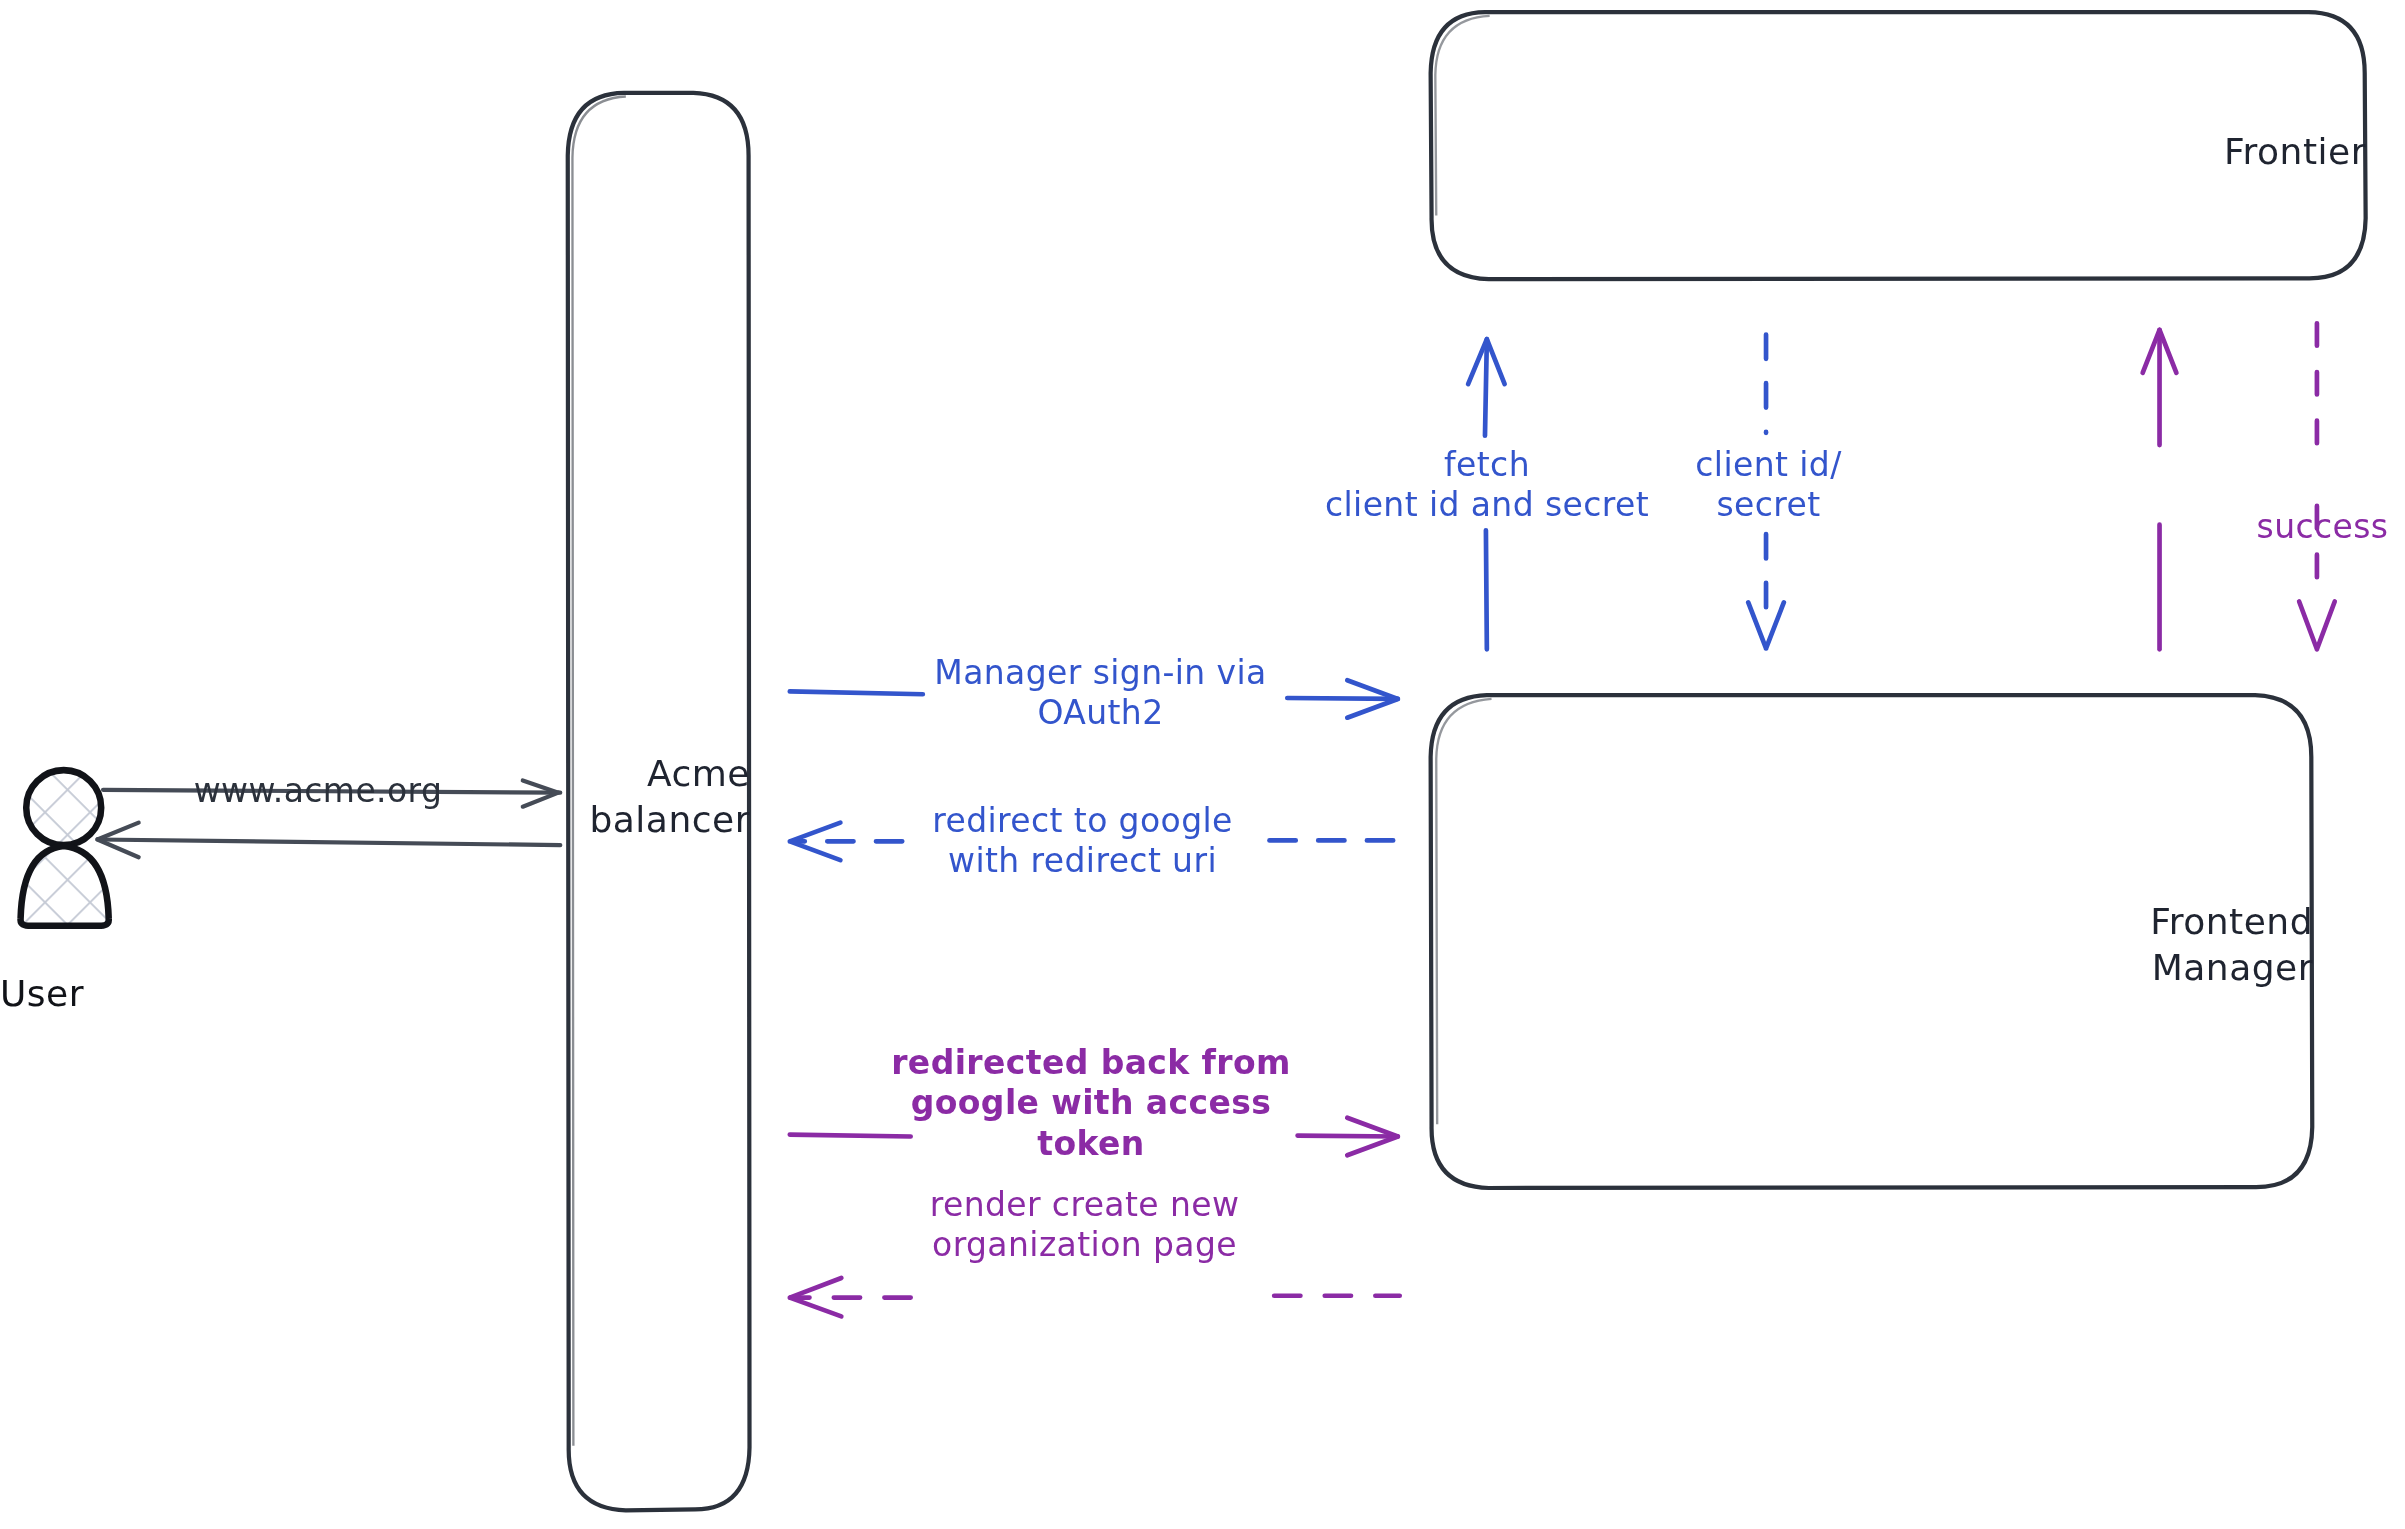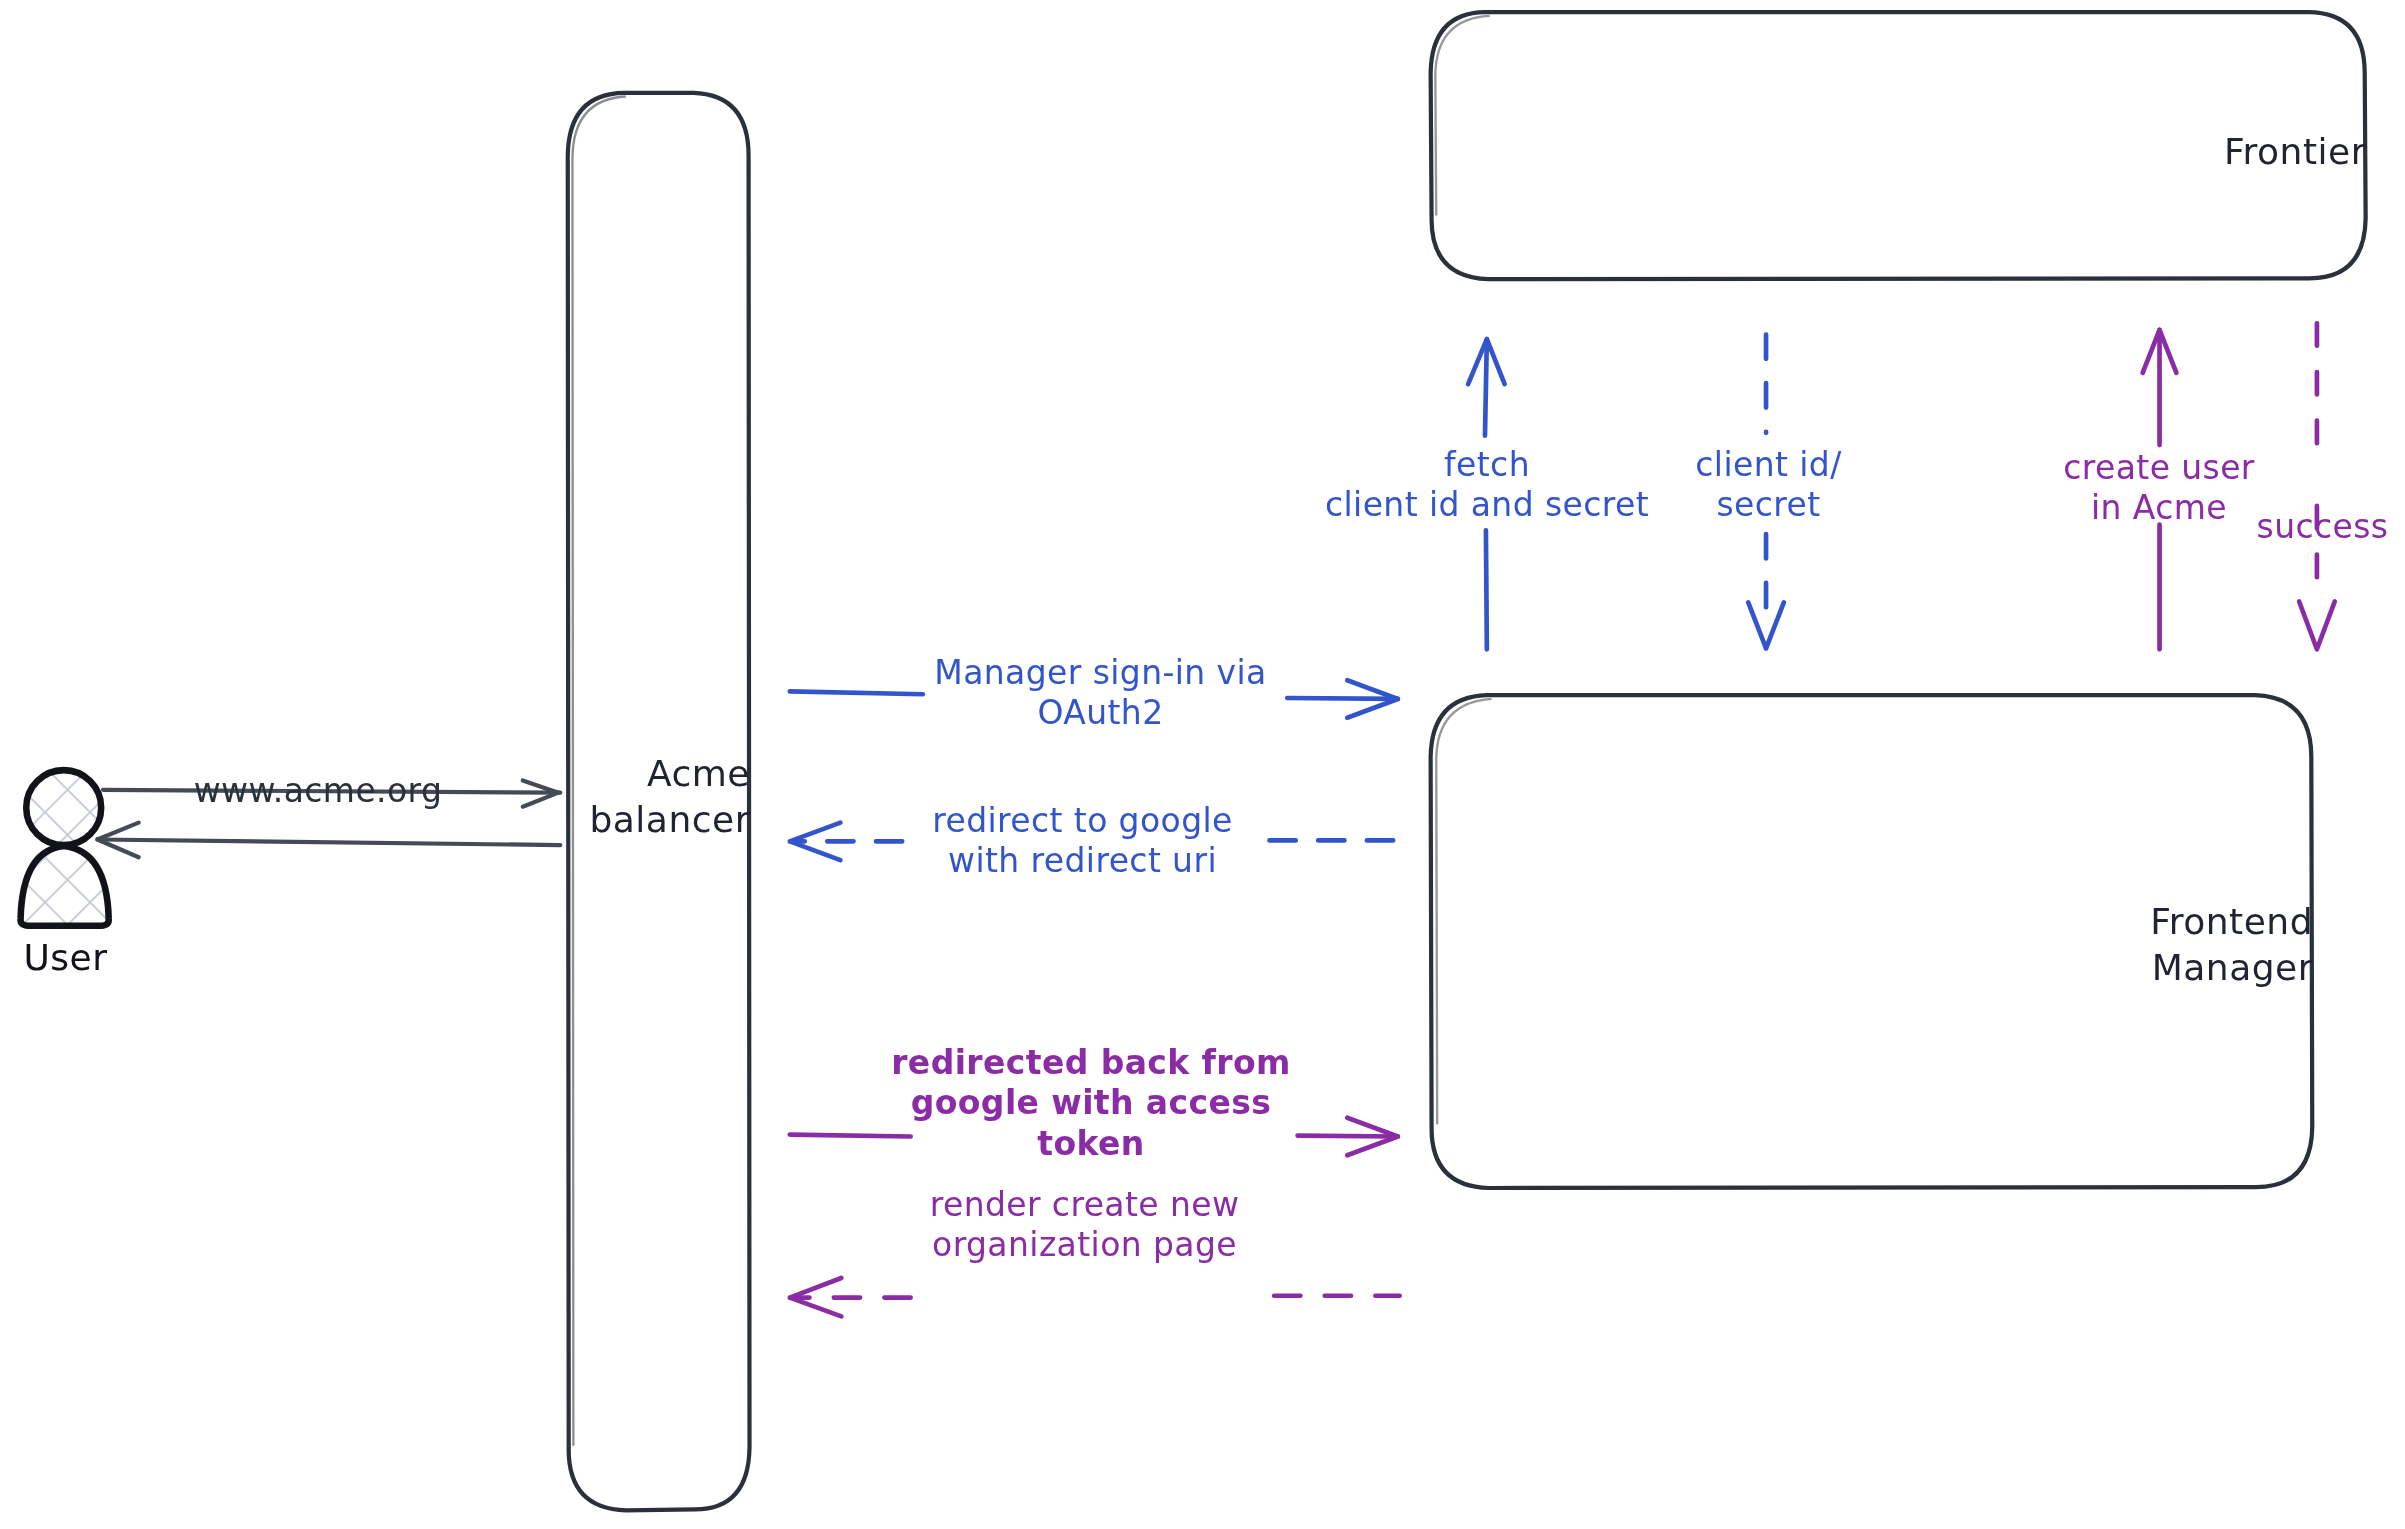--- a/index.html
+++ b/index.html
@@ -46,21 +46,21 @@
     pointer-events: none;
   }
   .edge-label.blue { color: #3355cc; }
   .edge-label.purple { color: #8b2ba5; }
   .actor-label {
     position: absolute;
     color: #111318;
     font-family: "DejaVu Sans", sans-serif;
     font-size: 36px;
     letter-spacing: 0.5px;
-    text-align: center;
+    margin-top: 36px;
   }
 </style>
 </head>
 <body>
 
 <div id="stage">
 
   <svg id="canvas" viewBox="0 0 2567 1633" xmlns="http://www.w3.org/2000/svg">
     <defs>
       <pattern id="hatch" width="34" height="34" patternUnits="userSpaceOnUse" patternTransform="rotate(45)">
@@ -175,19 +175,17 @@
 
   <div class="edge-label purple" style="left:895px; top:1185px; width:379px;">render create new
 organization page</div>
 
   <div class="edge-label blue" style="left:1295px; top:445px; width:384px;">fetch
 client id and secret</div>
 
   <div class="edge-label blue" style="left:1668px; top:445px; width:201px;">client id/
 secret</div>
 
-  <div class="edge-label purple" style="left:2042px; top:448px; width:234px;">create user
-in Acme</div>
 
   <div class="edge-label purple" style="left:2239px; top:467px; width:167px;margin-top:40px;">success</div>
 
 </div>
 
 
 </body></html>

